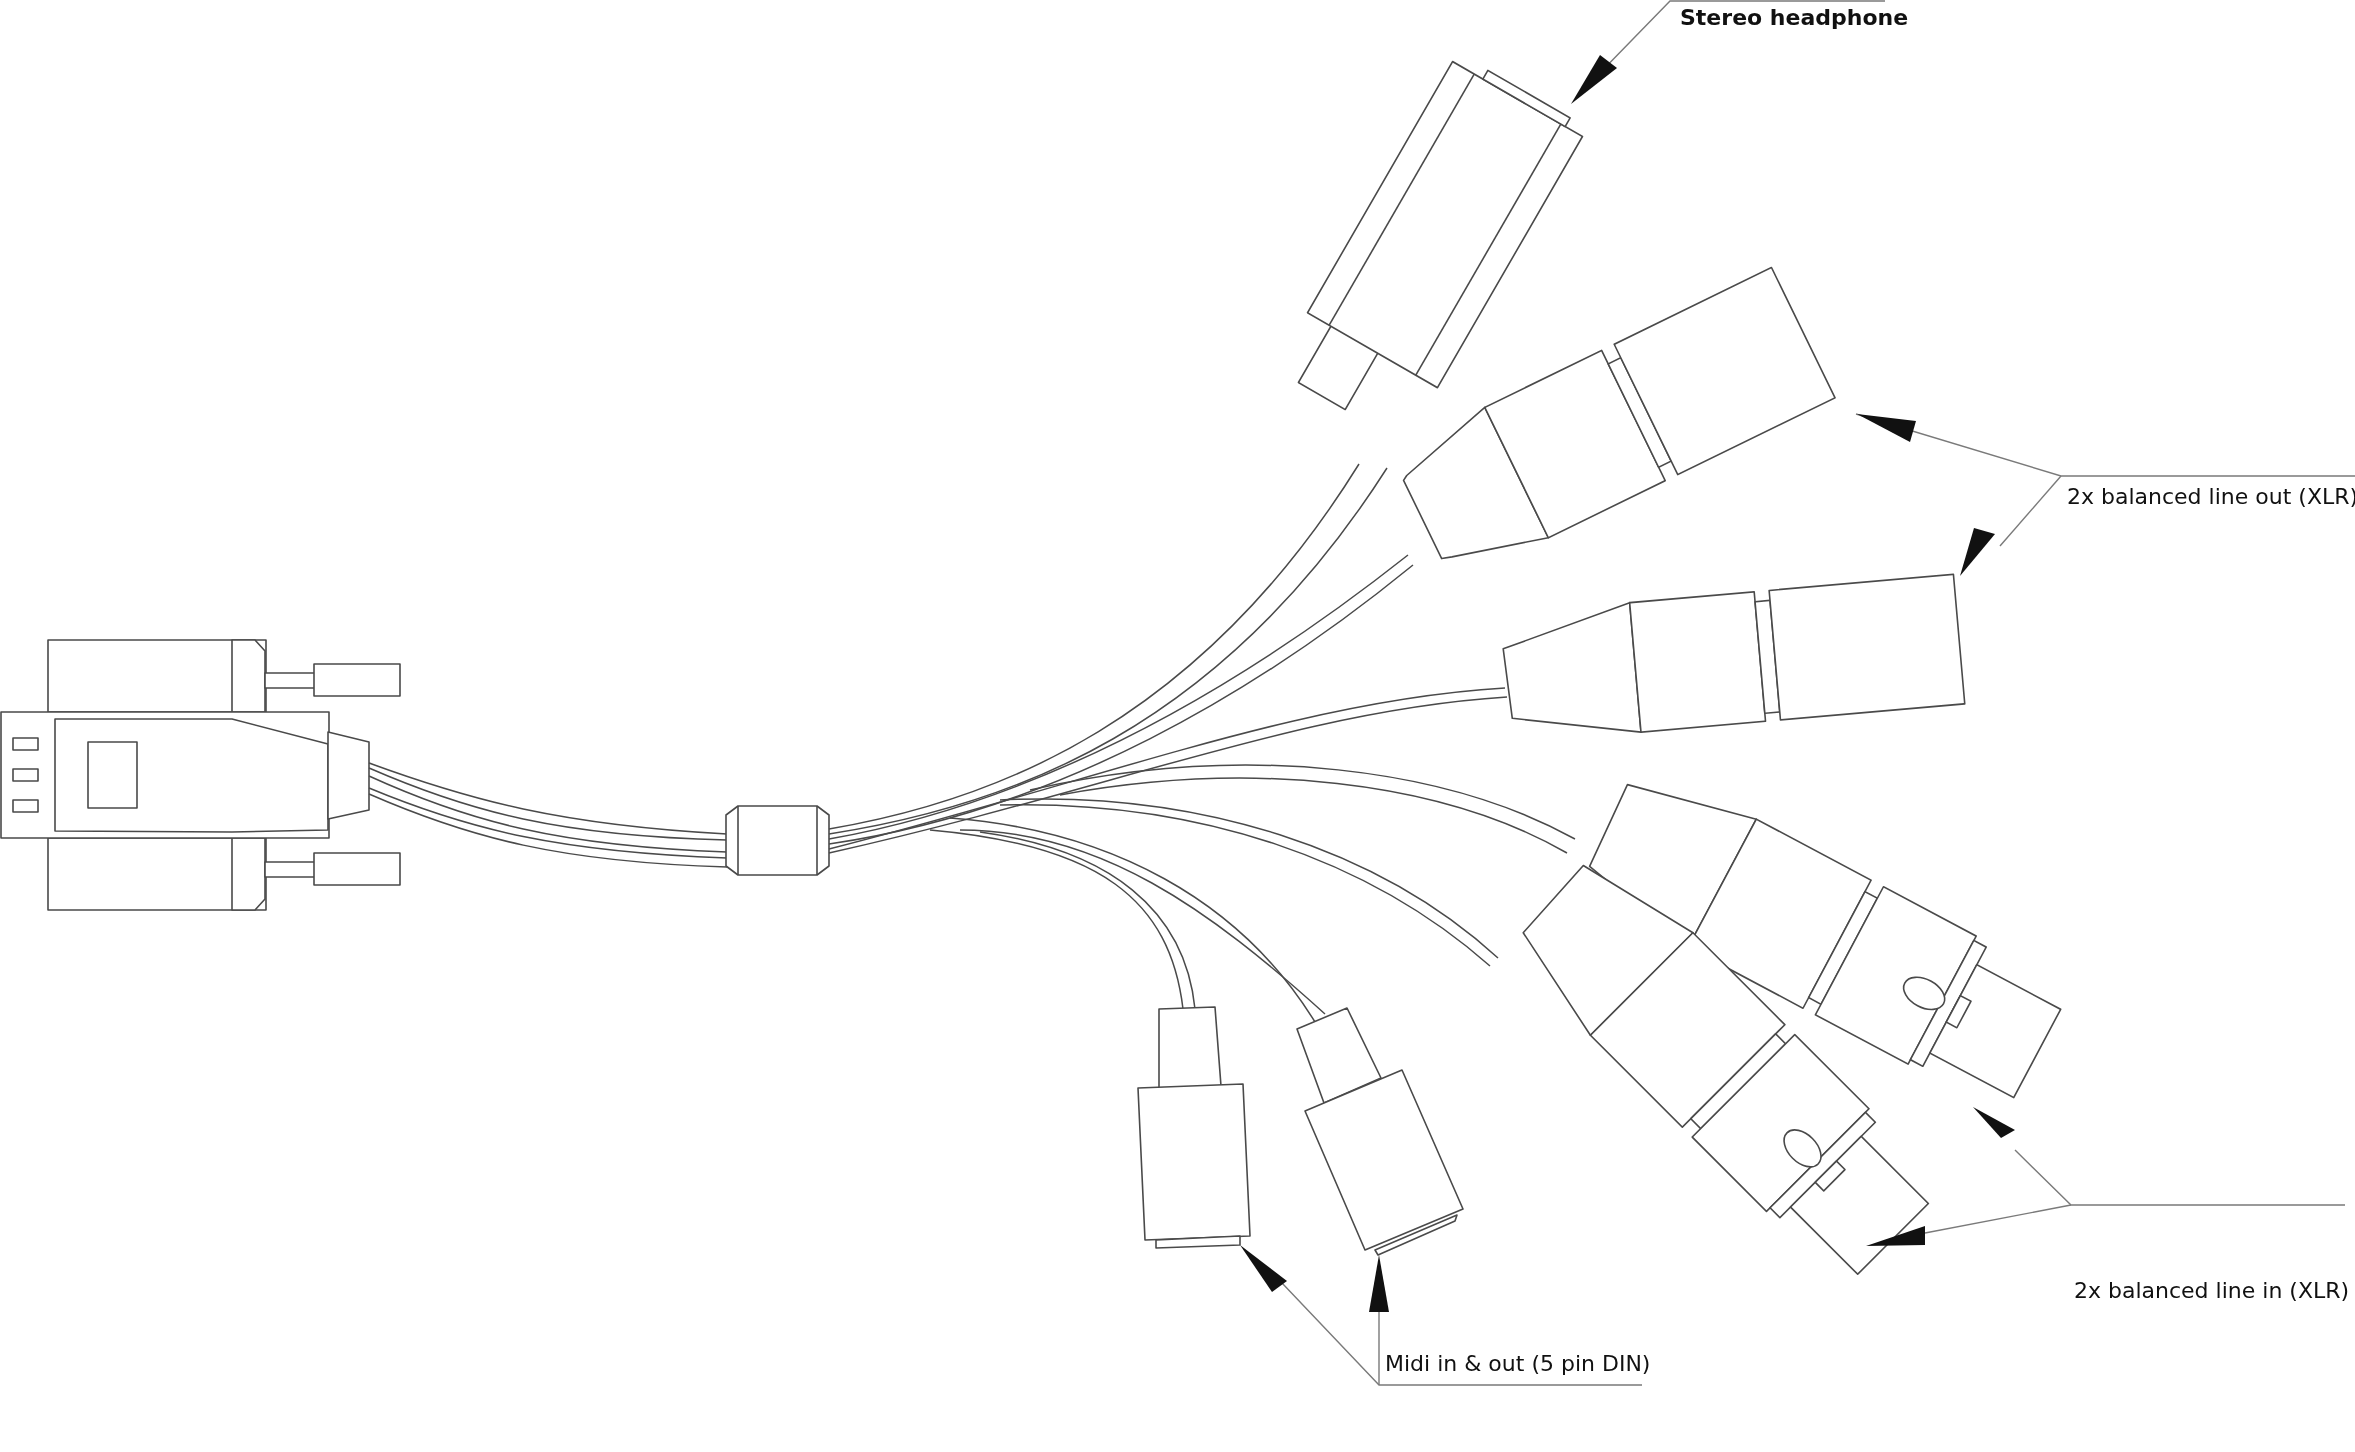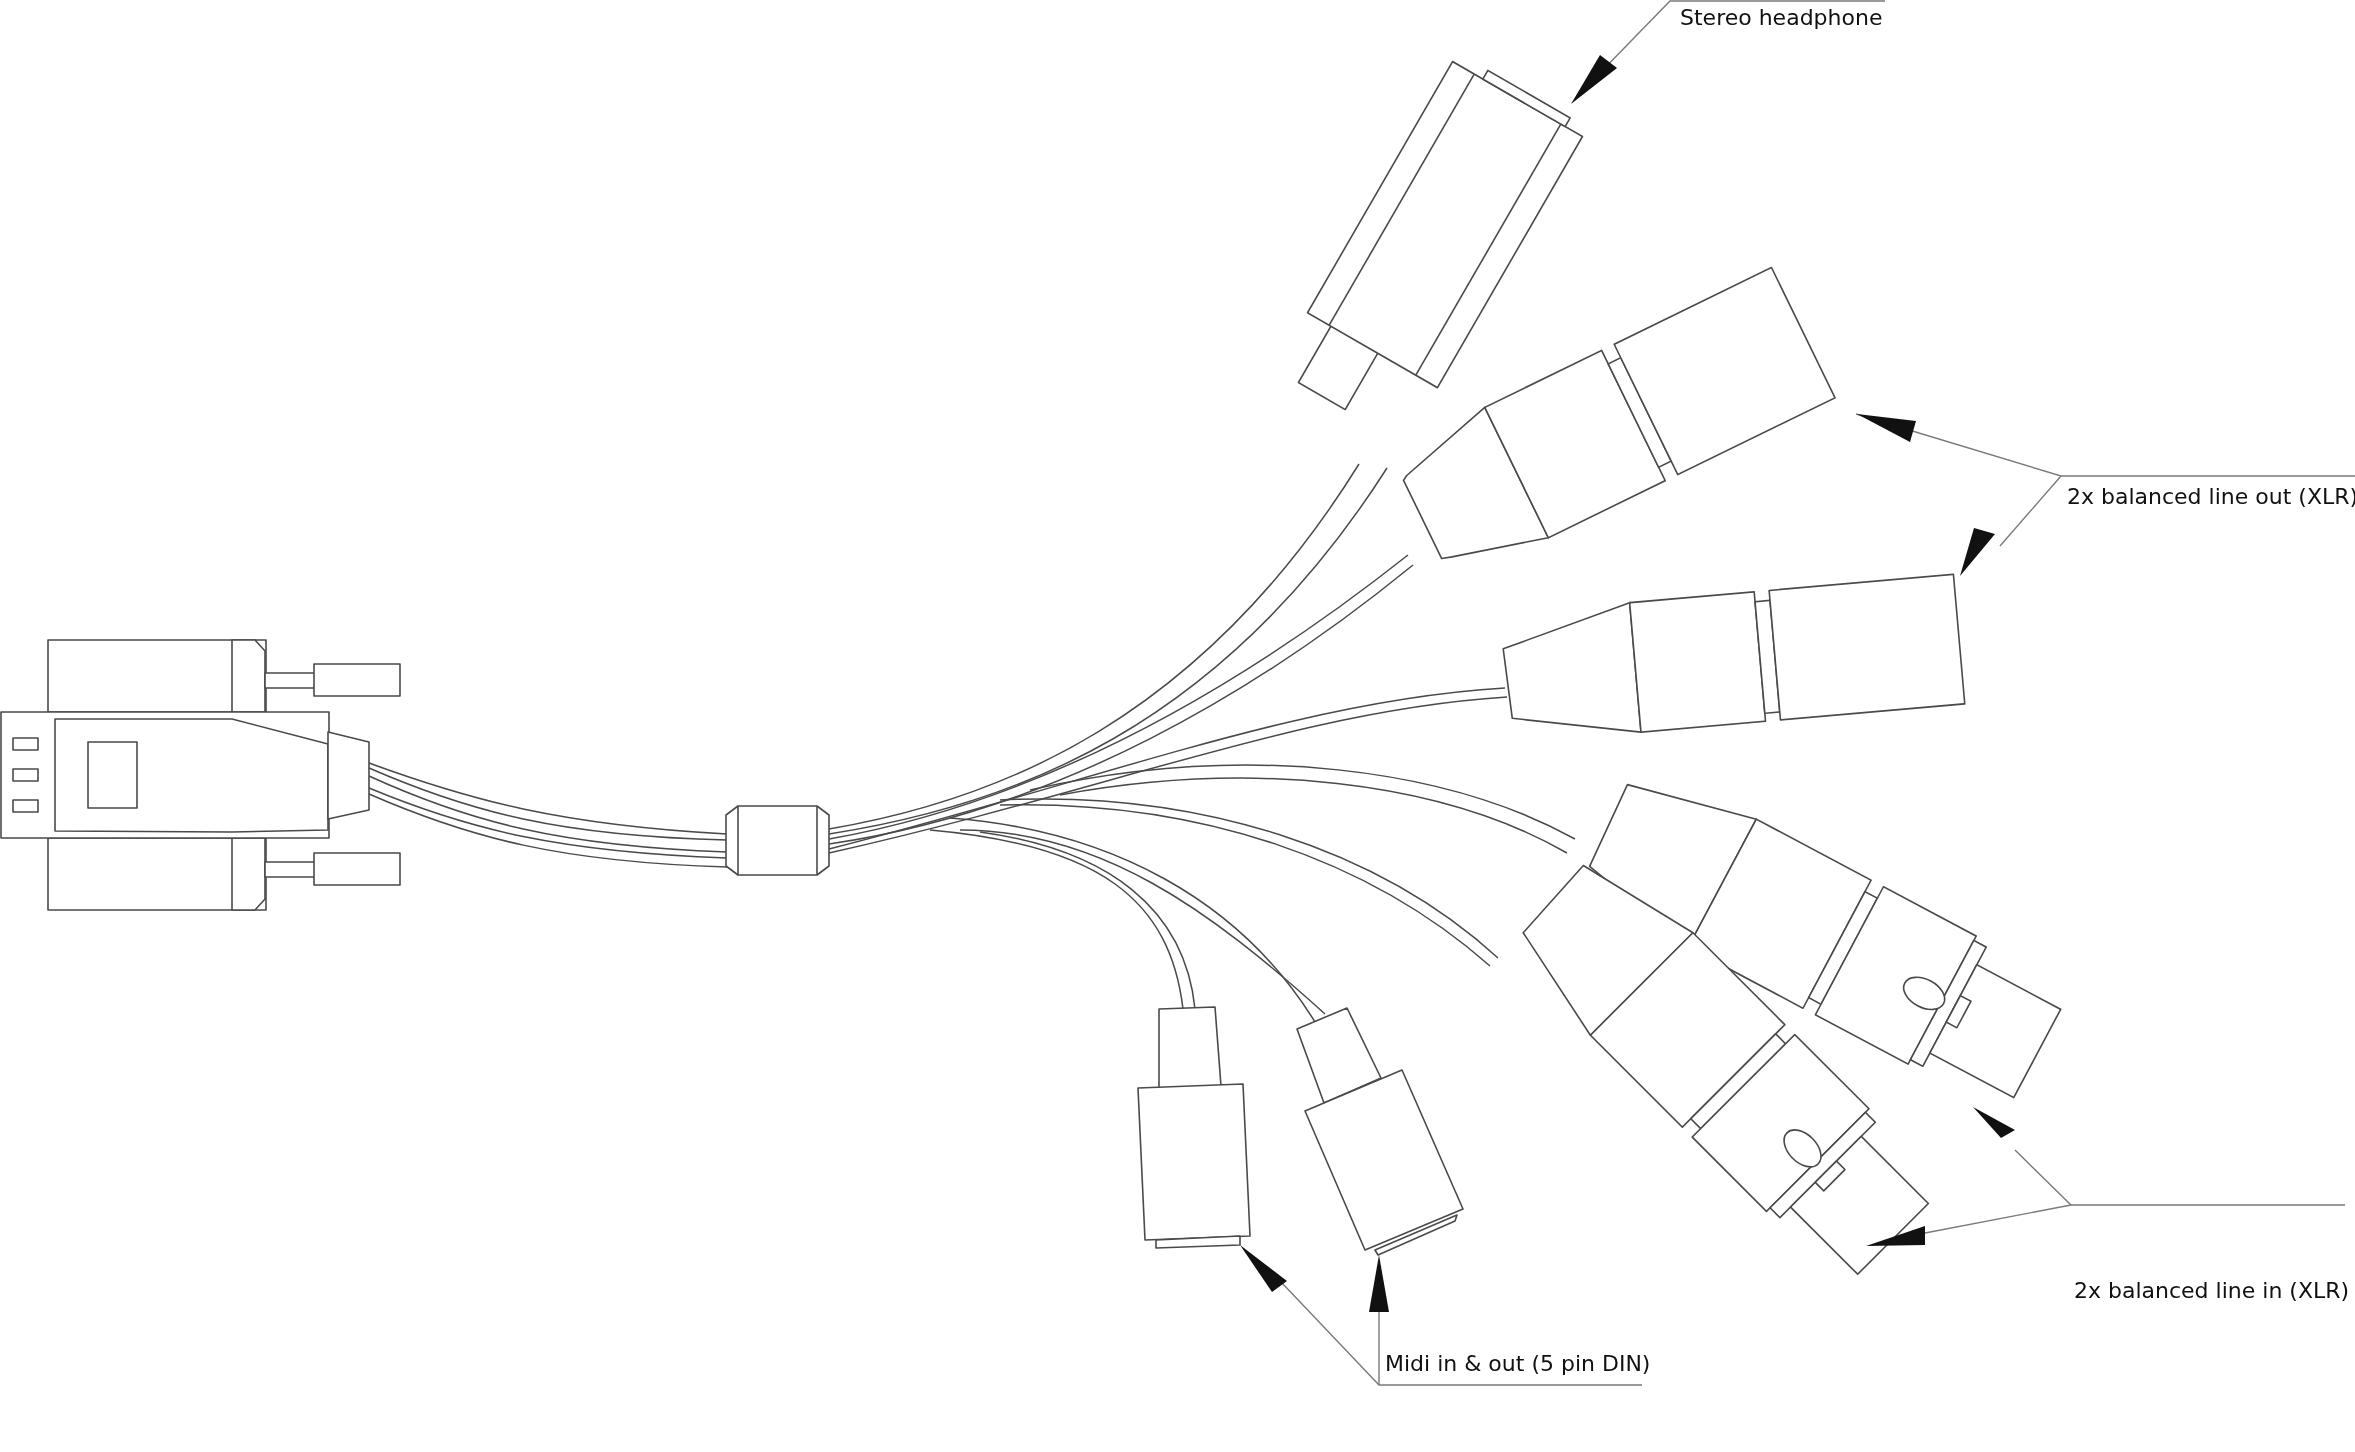--- a/index.html
+++ b/index.html
@@ -147,16 +147,16 @@
     <polygon class="arrow" points="1866,1246 1925,1226 1925,1245"></polygon>
   </g>
   <g>
     <polyline class="leader" points="1642,1385 1379,1385 1282,1283"></polyline>
     <polyline class="leader" points="1379,1385 1379,1312"></polyline>
     <polygon class="arrow" points="1240,1245 1287,1281 1272,1292"></polygon>
     <polygon class="arrow" points="1379,1255 1369,1312 1389,1312"></polygon>
   </g>
 </svg>
 
-<div class="label" style="left:1680px;top:7px;">Stereo headphone</div>
+<div class="label" style="left:1680px;top:7px;font-weight:bold;">Stereo headphone</div>
 <div class="label" style="left:2067px;top:486px;">2x balanced line out (XLR)</div>
 <div class="label" style="left:2074px;top:1280px;">2x balanced line in (XLR)</div>
 <div class="label" style="left:1385px;top:1353px;">Midi in &amp; out (5 pin DIN)</div>
 
 </body></html>

